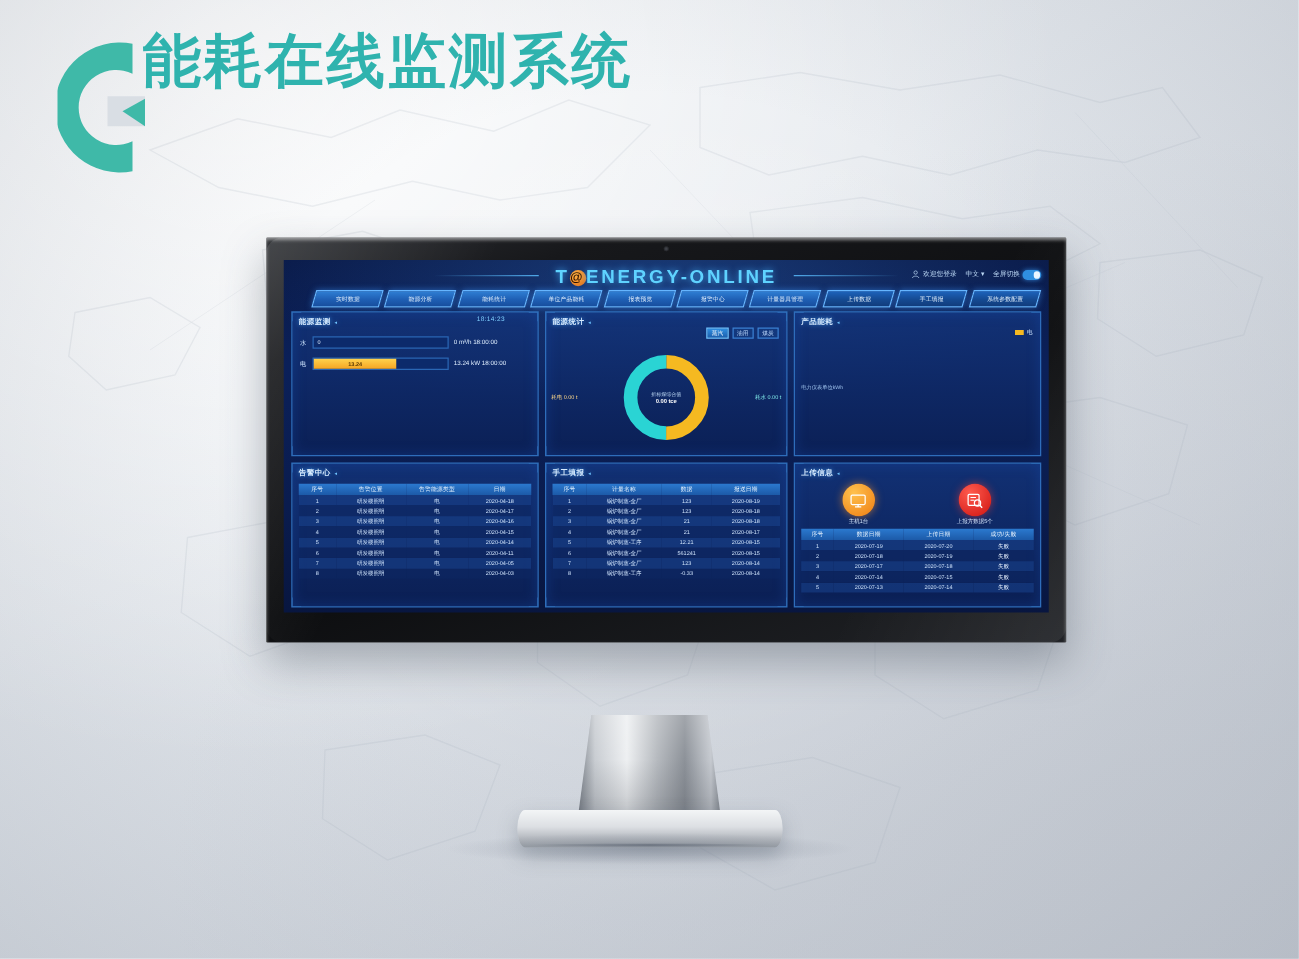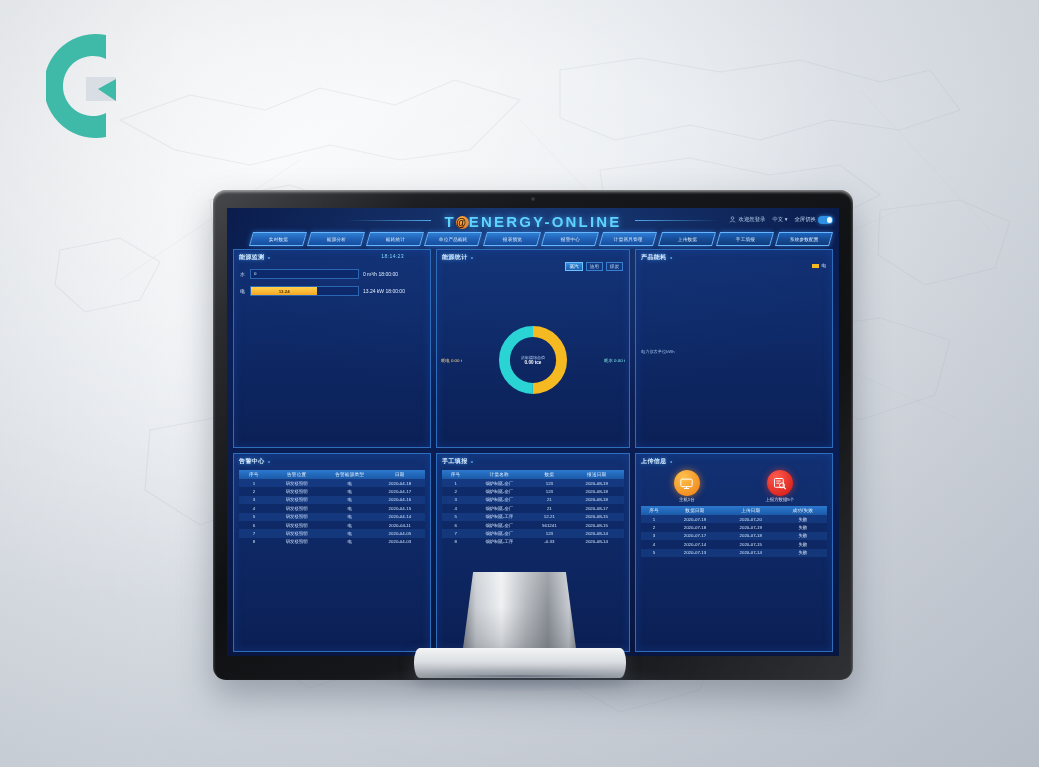--- a/index.html
+++ b/index.html
@@ -19,23 +19,23 @@
 
   
   .brand{position:absolute;left:46px;top:22px;width:560px;height:130px;}
   .brand-mark{position:absolute;left:0;top:5px;width:70px;height:118px;}
   .brand-text{position:absolute;left:68px;top:0;}
   .brand-en{font-size:55px;line-height:62px;color:#3f4448;letter-spacing:.5px;font-weight:400;}
   .brand-cn{font-size:47px;line-height:56px;color:#2fb3ae;font-weight:700;letter-spacing:2px;
     font-family:"DejaVu Sans","Liberation Sans",sans-serif;}
 
   
-  .monitor{position:absolute;left:213px;top:190px;width:640px;height:490px;
+  .monitor{position:absolute;left:213px;top:190px;width:640px;height:324px;
     background:linear-gradient(160deg,#2b2d31 0%,#17181b 18%,#0d0e10 55%,#202226 100%);
-    border-radius:13px;
+    border-radius:1px;
     box-shadow:0 16px 34px rgba(60,70,85,.38), 0 2px 3px rgba(255,255,255,.5) inset;
     padding:18px 14px 24px 14px;box-sizing:border-box;}
   .cam{position:absolute;left:50%;top:7px;width:4px;height:4px;margin-left:-2px;border-radius:50%;
     background:#4a4d55;box-shadow:0 0 2px #000 inset;}
   .bezel-sheen{position:absolute;inset:0;border-radius:13px;pointer-events:none;
     background:linear-gradient(115deg, rgba(255,255,255,.13) 0%, rgba(255,255,255,0) 24%, rgba(255,255,255,0) 76%, rgba(255,255,255,.07) 100%);}
 
   .screen{position:relative;width:100%;height:100%;overflow:hidden;
     background:linear-gradient(180deg,#0a1b4a 0%,#0b2059 30%,#0a1c4e 70%,#081640 100%);}
   .screen-glow{position:absolute;left:-10%;top:-40%;width:120%;height:90%;pointer-events:none;
@@ -184,20 +184,21 @@
 
 <div class="brand">
   <div class="brand-mark">
     <svg viewBox="0 0 70 118" width="70" height="118">
       <path d="M60 8 A52 52 0 1 0 60 110 L60 86 A30 30 0 1 1 60 32 Z" fill="#3fb9a8"></path>
       <path d="M40 50 L70 50 L70 74 L40 74 Z" fill="#d9dee4"></path>
       <path d="M52 62 L70 52 L70 74 Z" fill="#3fb9a8"></path>
     </svg>
   </div>
   <div class="brand-text">
+    <div class="brand-cn">能耗在线监测系统</div>
   </div>
 </div>
 
 <div class="monitor">
   <div class="cam"></div>
   <div class="bezel-sheen"></div>
 
   <div class="screen">
     <div class="screen-glow"></div>
 

